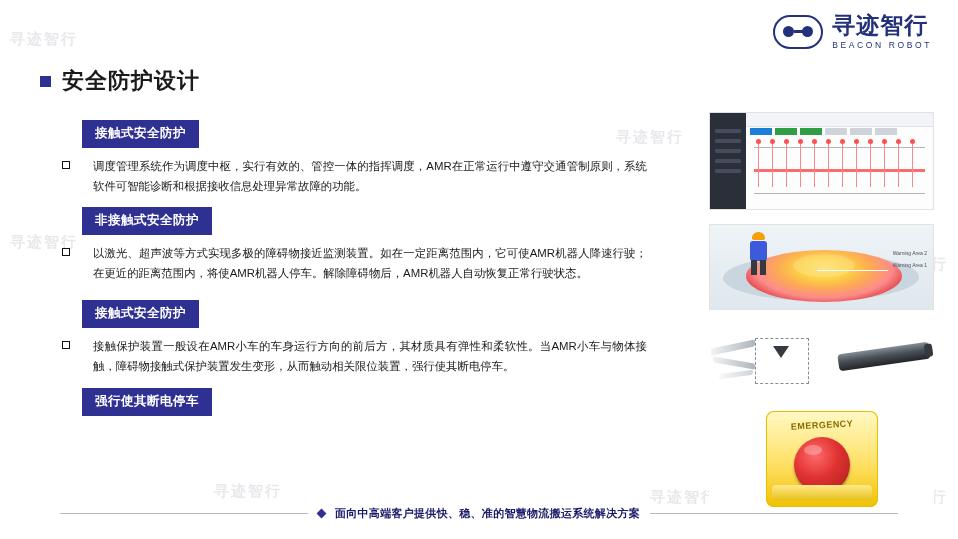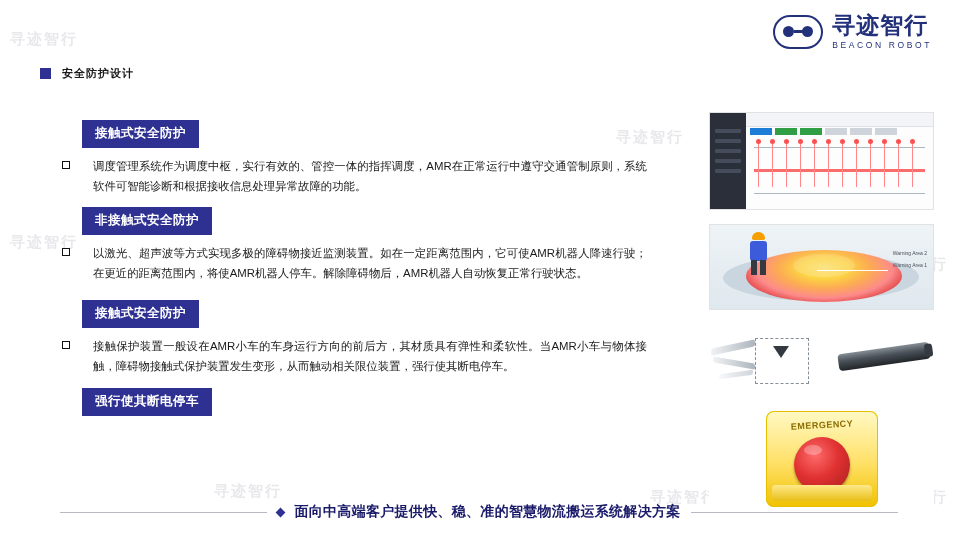--- a/index.html
+++ b/index.html
@@ -82,21 +82,21 @@
     display: flex;
     align-items: center;
     gap: 11px;
   }
   .title-bullet {
     width: 11px;
     height: 11px;
     background: #2e3192;
   }
   .page-title {
-    font-size: 11px;
+    font-size: 22px;
     color: #1a1a1a;
     font-weight: bold;
     letter-spacing: 1px;
   }
   
   .section {
     position: absolute;
     left: 62px;
     width: 585px;
   }
@@ -434,21 +434,21 @@
     display: flex;
     align-items: center;
     gap: 10px;
   }
   .footer .rule {
     flex: 1;
     height: 1px;
     background: #b9b9c6;
   }
   .footer .ftxt {
-    font-size: 14px;
+    font-size: 11px;
     color: #1a1a6a;
     font-weight: bold;
     white-space: nowrap;
     letter-spacing: .3px;
   }
   .footer .diamond {
     width: 7px; height: 7px;
     background: #2e3192;
     transform: rotate(45deg);
     flex: 0 0 auto;

